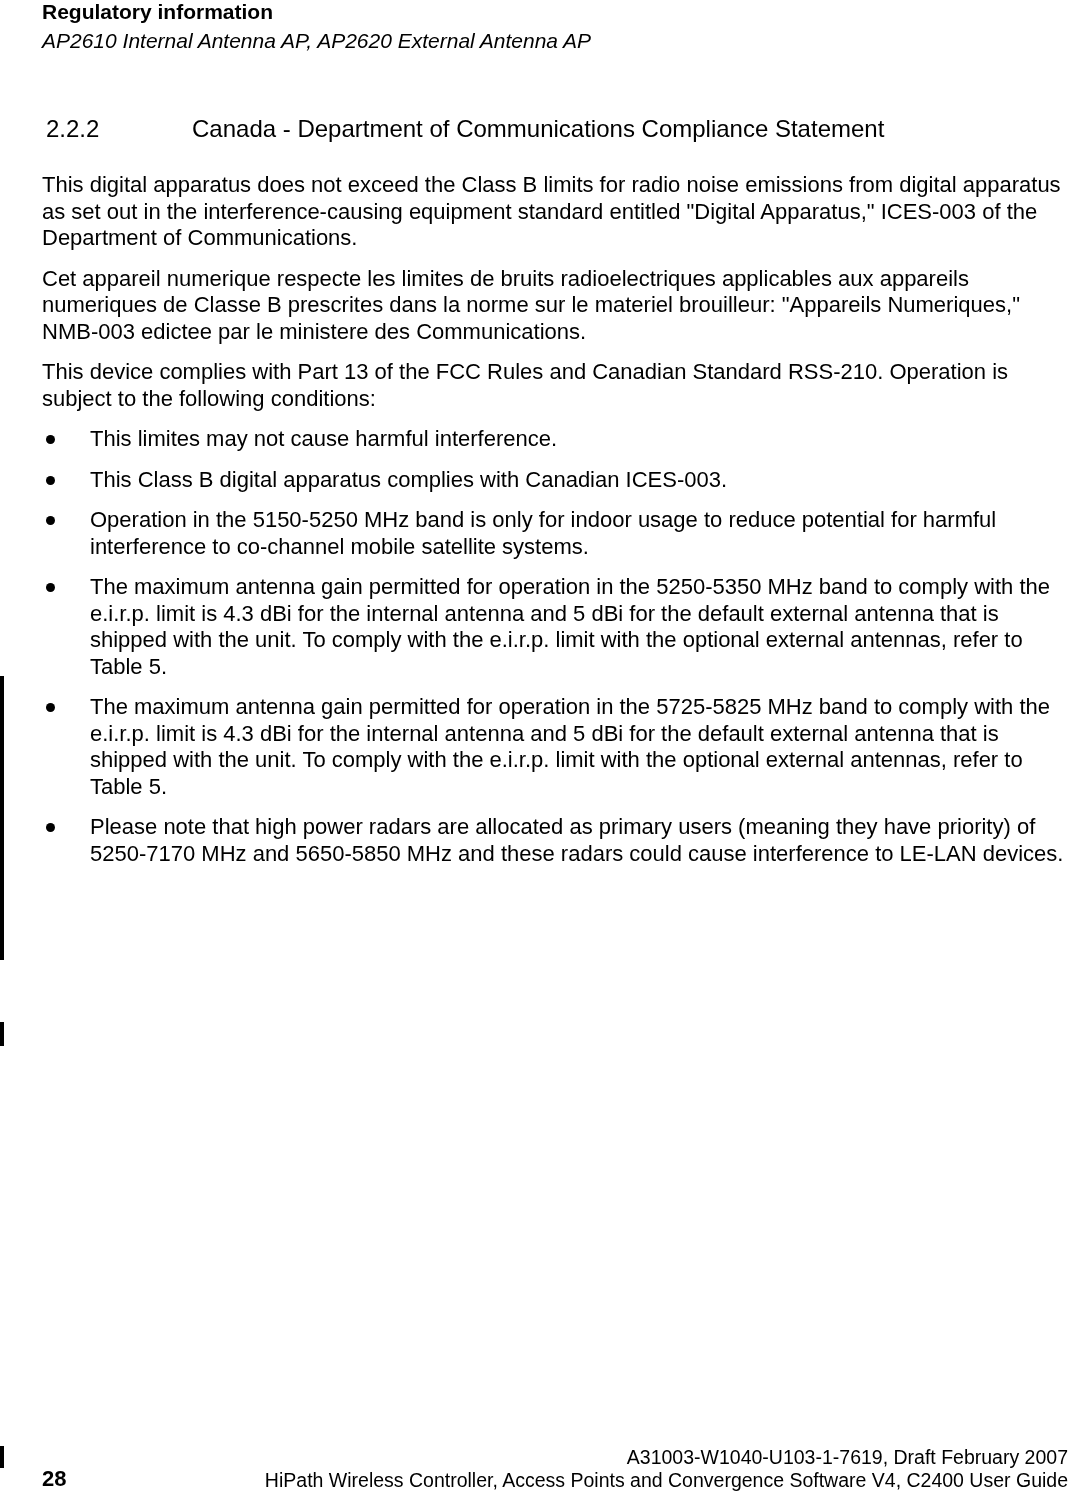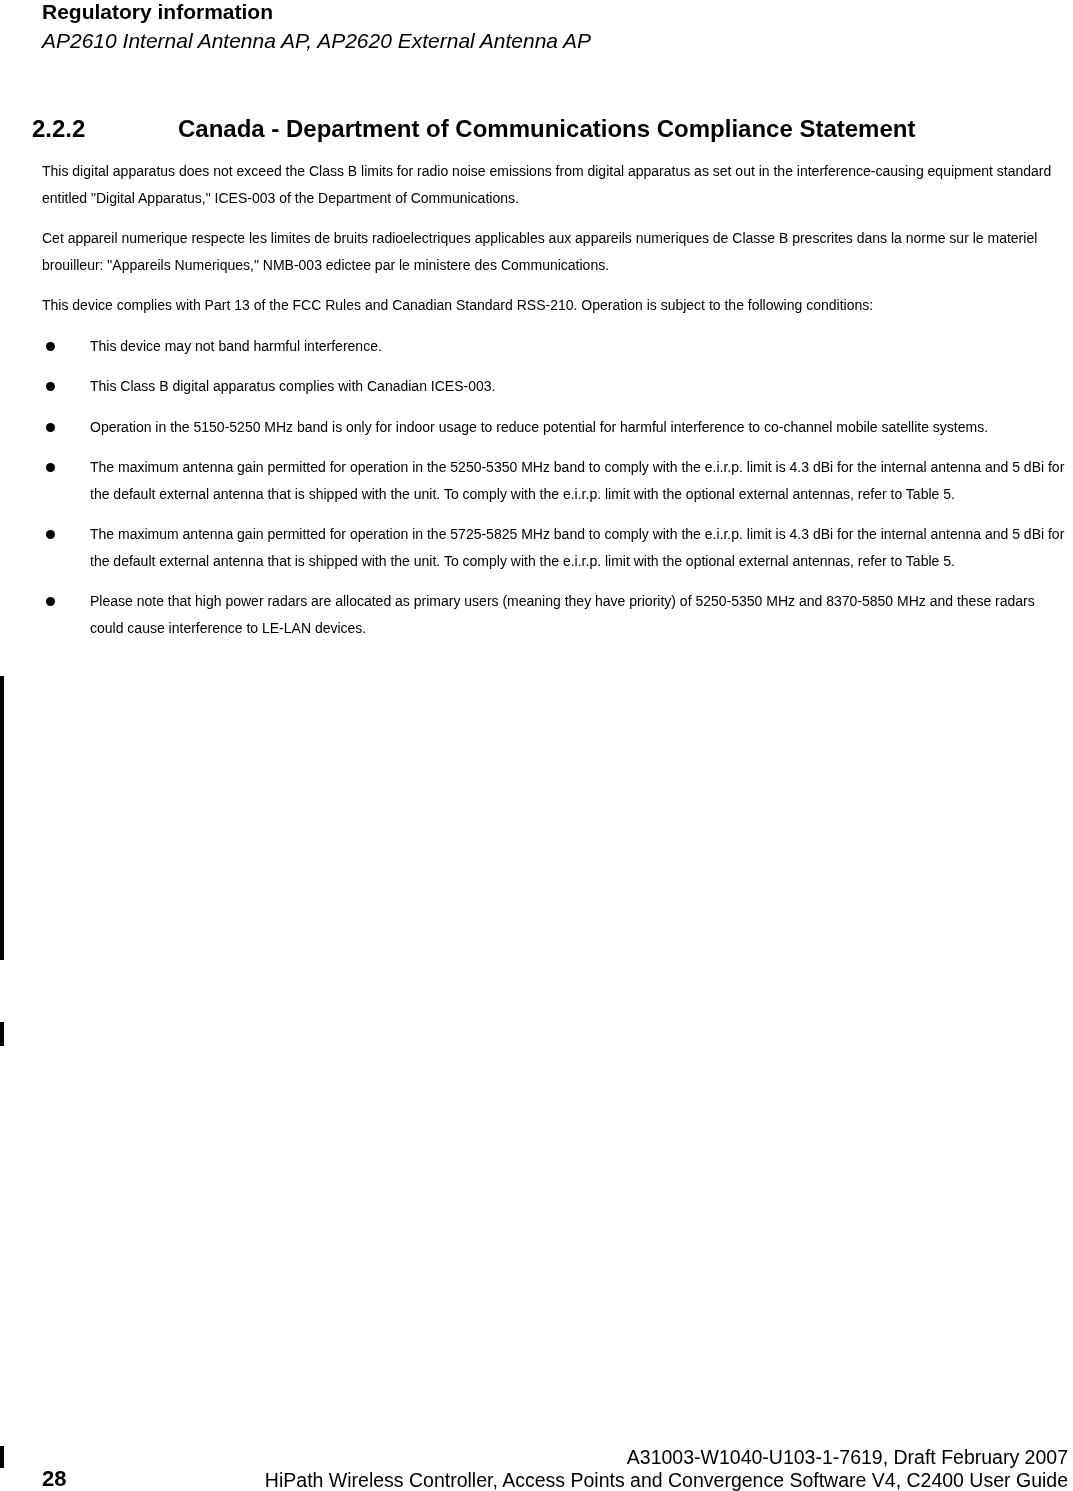--- a/index.html
+++ b/index.html
@@ -2,23 +2,23 @@
 <html><head>
 <meta charset="utf-8">
 <style>
   html, body { margin: 0; padding: 0; background: #ffffff; }
   body {
     width: 1073px; height: 1491px; position: relative; overflow: hidden;
     font-family: "Liberation Sans", sans-serif; color: #000;
   }
   .hdr-title { position: absolute; left: 42px; top: 0px; font-size: 21px; font-weight: bold; line-height: 24px; text-align: center; }
   .hdr-sub { position: absolute; left: 42px; top: 29px; font-size: 21px; font-style: italic; line-height: 24px; }
-  .section { position: absolute; left: 32px; top: 114px; font-size: 24px; font-weight: bold; line-height: 30px; white-space: nowrap; }
+  .section { position: absolute; left: 46px; top: 114px; font-size: 24px; font-weight: normal; line-height: 30px; white-space: nowrap; }
   .section .num { display: inline-block; width: 146px; }
-  .content { position: absolute; left: 42px; top: 158px; width: 1030px; font-size: 14px; line-height: 26.5px; }
+  .content { position: absolute; left: 42px; top: 172px; width: 1030px; font-size: 22px; line-height: 26.5px; }
   .content p { margin: 0 0 14px 0; }
   .bullets { margin: 0; padding: 0; list-style: none; }
   .bullets li { position: relative; padding-left: 48px; margin: 0 0 14px 0; }
   .bullets .dot { position: absolute; left: 4px; top: 9px; width: 9px; height: 9px; border-radius: 50%; background: #000; }
   .cbar { position: absolute; background: #000; width: 4px; }
   .footer-doc { position: absolute; right: 5px; top: 1446px; font-size: 19.5px; line-height: 22px; text-align: right; }
   .footer-guide { position: absolute; right: 5px; top: 1469px; font-size: 19.5px; line-height: 22px; text-align: right; }
   .page-num { position: absolute; left: 42px; top: 1467px; font-size: 22px; font-weight: bold; line-height: 24px; }
 </style>
 </head>
@@ -29,26 +29,26 @@
 
 <div class="section">
   <span class="num">2.2.2</span><span>Canada - Department of Communications Compliance Statement</span>
 </div>
 
 <div class="content">
   <p>This digital apparatus does not exceed the Class B limits for radio noise emissions from digital apparatus as set out in the interference-causing equipment standard entitled "Digital Apparatus," ICES-003 of the Department of Communications.</p>
   <p>Cet appareil numerique respecte les limites de bruits radioelectriques applicables aux appareils numeriques de Classe B prescrites dans la norme sur le materiel brouilleur: "Appareils Numeriques," NMB-003 edictee par le ministere des Communications.</p>
   <p>This device complies with Part 13 of the FCC Rules and Canadian Standard RSS-210. Operation is subject to the following conditions:</p>
   <ul class="bullets">
-    <li><span class="dot"></span><span>This device may not band harmful interference.</span></li>
+    <li><span class="dot"></span><span>This limites may not cause harmful interference.</span></li>
     <li><span class="dot"></span><span>This Class B digital apparatus complies with Canadian ICES-003.</span></li>
     <li><span class="dot"></span><span>Operation in the 5150-5250 MHz band is only for indoor usage to reduce potential for harmful interference to co-channel mobile satellite systems.</span></li>
     <li><span class="dot"></span><span>The maximum antenna gain permitted for operation in the 5250-5350 MHz band to comply with the e.i.r.p. limit is 4.3 dBi for the internal antenna and 5 dBi for the default external antenna that is shipped with the unit. To comply with the e.i.r.p. limit with the optional external antennas, refer to Table 5.</span></li>
     <li><span class="dot"></span><span>The maximum antenna gain permitted for operation in the 5725-5825 MHz band to comply with the e.i.r.p. limit is 4.3 dBi for the internal antenna and 5 dBi for the default external antenna that is shipped with the unit. To comply with the e.i.r.p. limit with the optional external antennas, refer to Table 5.</span></li>
-    <li><span class="dot"></span><span>Please note that high power radars are allocated as primary users (meaning they have priority) of 5250-5350 MHz and 8370-5850 MHz and these radars could cause interference to LE-LAN devices.</span></li>
+    <li><span class="dot"></span><span>Please note that high power radars are allocated as primary users (meaning they have priority) of 5250-7170 MHz and 5650-5850 MHz and these radars could cause interference to LE-LAN devices.</span></li>
   </ul>
 </div>
 
 <div class="cbar" style="left:0px; top:676px; height:284px;"></div>
 <div class="cbar" style="left:0px; top:1022px; height:24px;"></div>
 <div class="cbar" style="left:0px; top:1446px; height:22px;"></div>
 
 <div class="footer-doc">A31003-W1040-U103-1-7619, Draft February 2007</div>
 <div class="page-num">28</div>
 <div class="footer-guide">HiPath Wireless Controller, Access Points and Convergence Software V4, C2400 User Guide</div>

